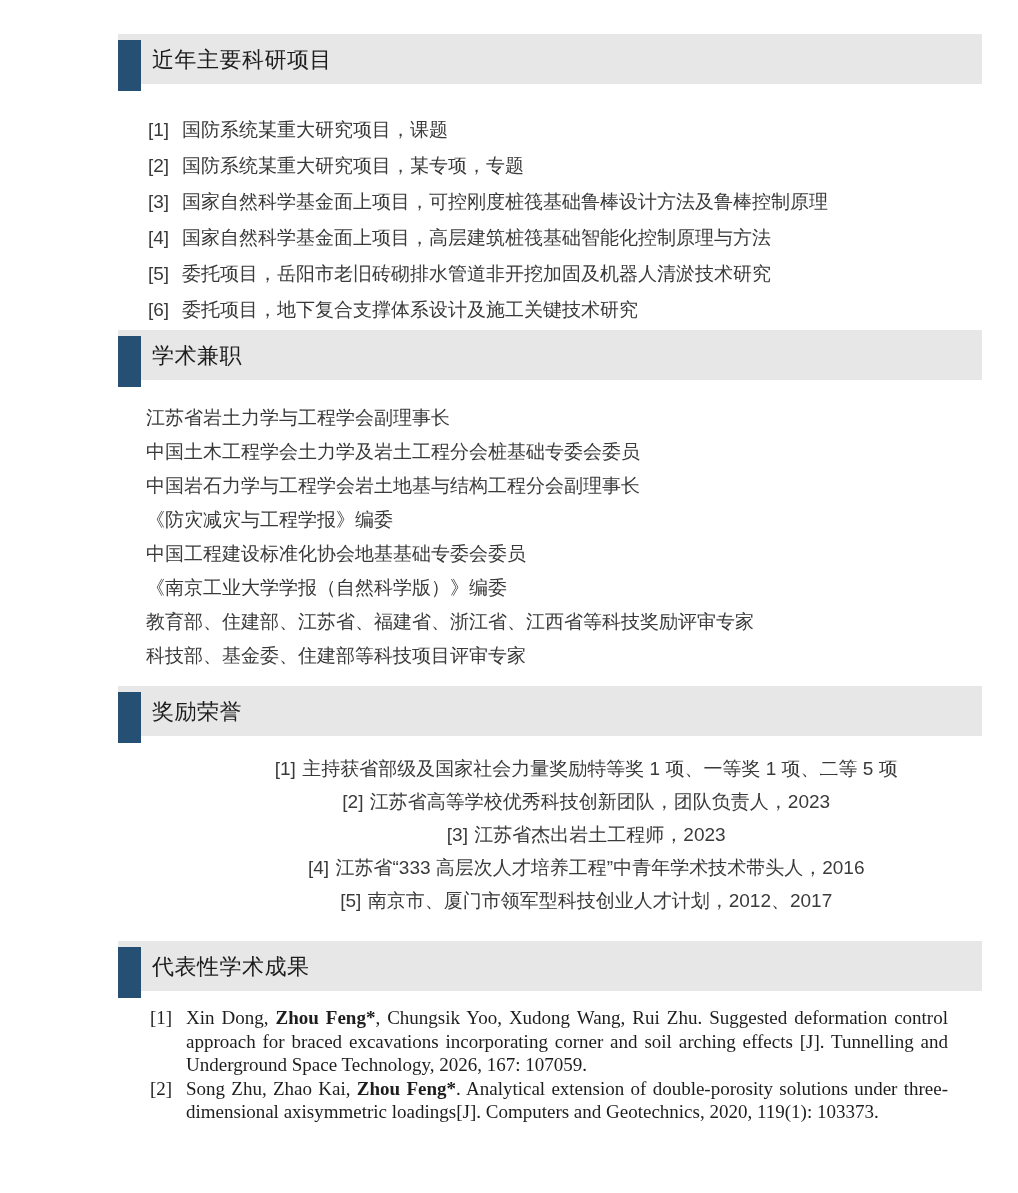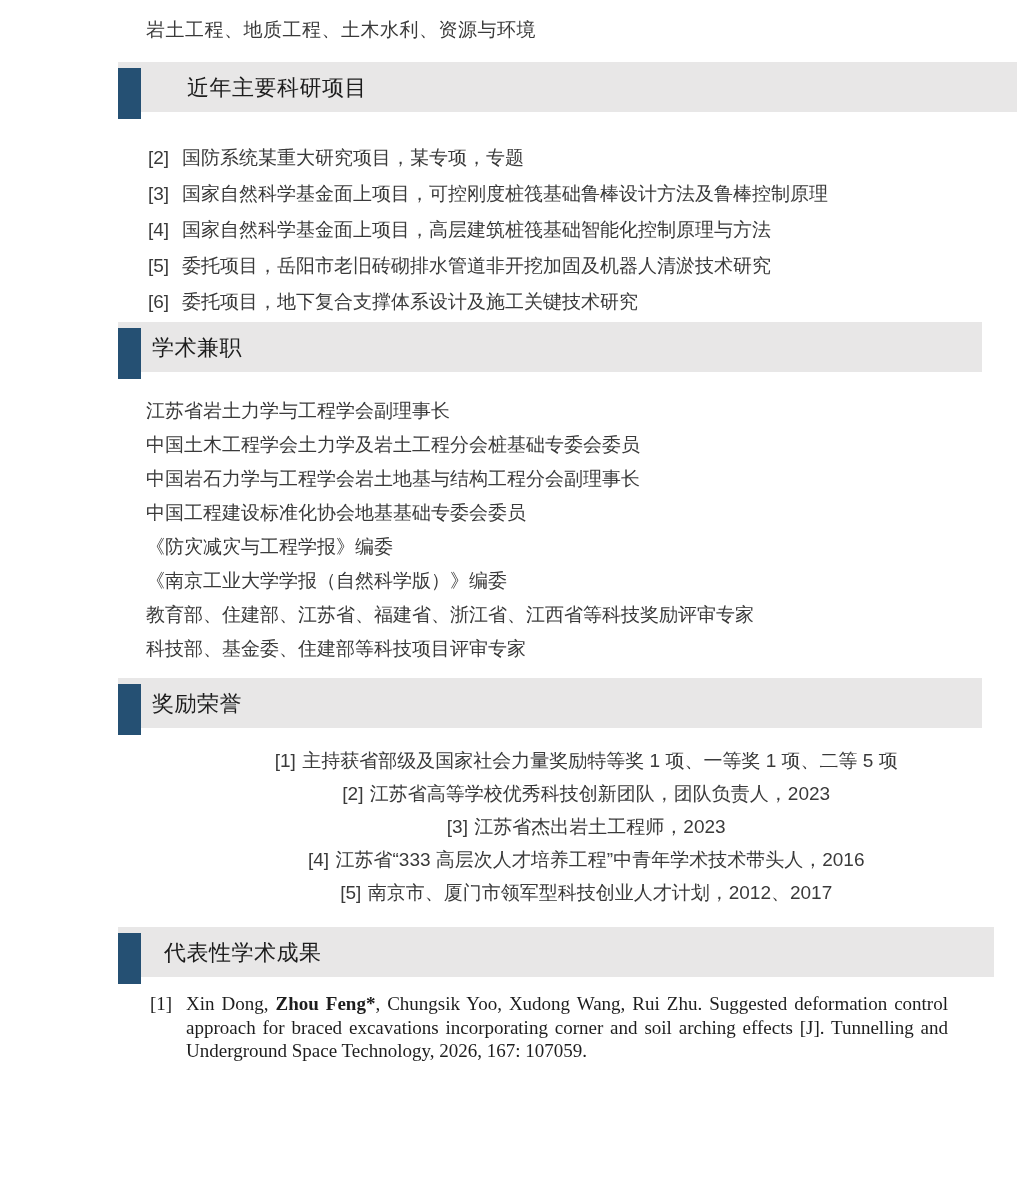--- a/index.html
+++ b/index.html
@@ -18,69 +18,69 @@
     background:#e8e7e7;
   }
   .accent{
     position:absolute;left:0;top:6px;width:23px;height:51px;
     background:#255073;display:block;
   }
   .sec-title{
     display:block;margin-left:34px;line-height:52px;font-size:22px;
     color:#1c1c1c;letter-spacing:0.5px;
   }
-  .hdr1{margin-top:18px;padding-left:35px;}
+  .hdr1{margin-top:18px;}
   .hdr2{margin-top:2px;}
   .hdr3{margin-top:12px;}
-  .hdr4{margin-top:18px;padding-left:12px;}
+  .hdr4{margin-top:24px;}
   .numlist{margin:28px 0 0 148px;}
   .numlist .item{font-size:19px;line-height:36px;color:#3a3a3a;white-space:nowrap;}
   .numlist .num{display:inline-block;min-width:34px;color:#3a3a3a;}
   .list3{margin-top:16px;}
   .list3 .item{line-height:33px;text-align:center;}
-  .plainlist{margin:22px 0 0 146px;}
+  .plainlist{margin:22px 0 0 146px;font-family:Liberation Mono, monospace;}
   .plainlist .pitem{font-size:19px;line-height:34px;color:#3a3a3a;white-space:nowrap;}
   .reflist{margin:15px 0 0 150px;width:798px;}
   .ref{
     font-family:"Liberation Serif","DejaVu Serif",serif;
     font-size:19px;line-height:23.5px;color:#1d1d1d;
     text-align:justify;padding-left:36px;text-indent:-36px;
   }
   .ref-num{display:inline-block;width:36px;text-indent:0;}
   .ref b{font-weight:bold;}
 </style>
 </head>
 <body>
 
 <div class="page">
 
-  <div class="intro">岩土工程、地质工程、土木水利、资源与环境</div>
 
   <div class="sec-header hdr1">
     <span class="accent"></span>
     <span class="sec-title">近年主要科研项目</span>
   </div>
   <div class="numlist">
+    <div class="item"><span class="num">[1]</span><span>国防系统某重大研究项目，课题</span></div>
     <div class="item"><span class="num">[2]</span><span>国防系统某重大研究项目，某专项，专题</span></div>
     <div class="item"><span class="num">[3]</span><span>国家自然科学基金面上项目，可控刚度桩筏基础鲁棒设计方法及鲁棒控制原理</span></div>
     <div class="item"><span class="num">[4]</span><span>国家自然科学基金面上项目，高层建筑桩筏基础智能化控制原理与方法</span></div>
     <div class="item"><span class="num">[5]</span><span>委托项目，岳阳市老旧砖砌排水管道非开挖加固及机器人清淤技术研究</span></div>
     <div class="item"><span class="num">[6]</span><span>委托项目，地下复合支撑体系设计及施工关键技术研究</span></div>
   </div>
 
   <div class="sec-header hdr2">
     <span class="accent"></span>
     <span class="sec-title">学术兼职</span>
   </div>
   <div class="plainlist">
     <div class="pitem">江苏省岩土力学与工程学会副理事长</div>
     <div class="pitem">中国土木工程学会土力学及岩土工程分会桩基础专委会委员</div>
     <div class="pitem">中国岩石力学与工程学会岩土地基与结构工程分会副理事长</div>
+    <div class="pitem">《防灾减灾与工程学报》编委</div>
     <div class="pitem">中国工程建设标准化协会地基基础专委会委员</div>
-    <div class="pitem">《防灾减灾与工程学报》编委</div>
     <div class="pitem">《南京工业大学学报（自然科学版）》编委</div>
     <div class="pitem">教育部、住建部、江苏省、福建省、浙江省、江西省等科技奖励评审专家</div>
     <div class="pitem">科技部、基金委、住建部等科技项目评审专家</div>
   </div>
 
   <div class="sec-header hdr3">
     <span class="accent"></span>
     <span class="sec-title">奖励荣誉</span>
   </div>
   <div class="numlist list3">
@@ -90,15 +90,16 @@
     <div class="item"><span class="num">[4]</span><span>江苏省“333 高层次人才培养工程”中青年学术技术带头人，2016</span></div>
     <div class="item"><span class="num">[5]</span><span>南京市、厦门市领军型科技创业人才计划，2012、2017</span></div>
   </div>
 
   <div class="sec-header hdr4">
     <span class="accent"></span>
     <span class="sec-title">代表性学术成果</span>
   </div>
   <div class="reflist">
     <div class="ref"><span class="ref-num">[1]</span><span>Xin Dong, </span><b>Zhou Feng*</b><span>, Chungsik Yoo, Xudong Wang, Rui Zhu. Suggested deformation control approach for braced excavations incorporating corner and soil arching effects [J]. Tunnelling and Underground Space Technology, 2026, 167: 107059.</span></div>
+    <div class="ref"><span class="ref-num">[2]</span><span>Song Zhu, Zhao Kai, </span><b>Zhou Feng*</b><span>. Analytical extension of double-porosity solutions under three-dimensional axisymmetric loadings[J]. Computers and Geotechnics, 2020, 119(1): 103373.</span></div>
   </div>
 
 </div>
 
 </body></html>

